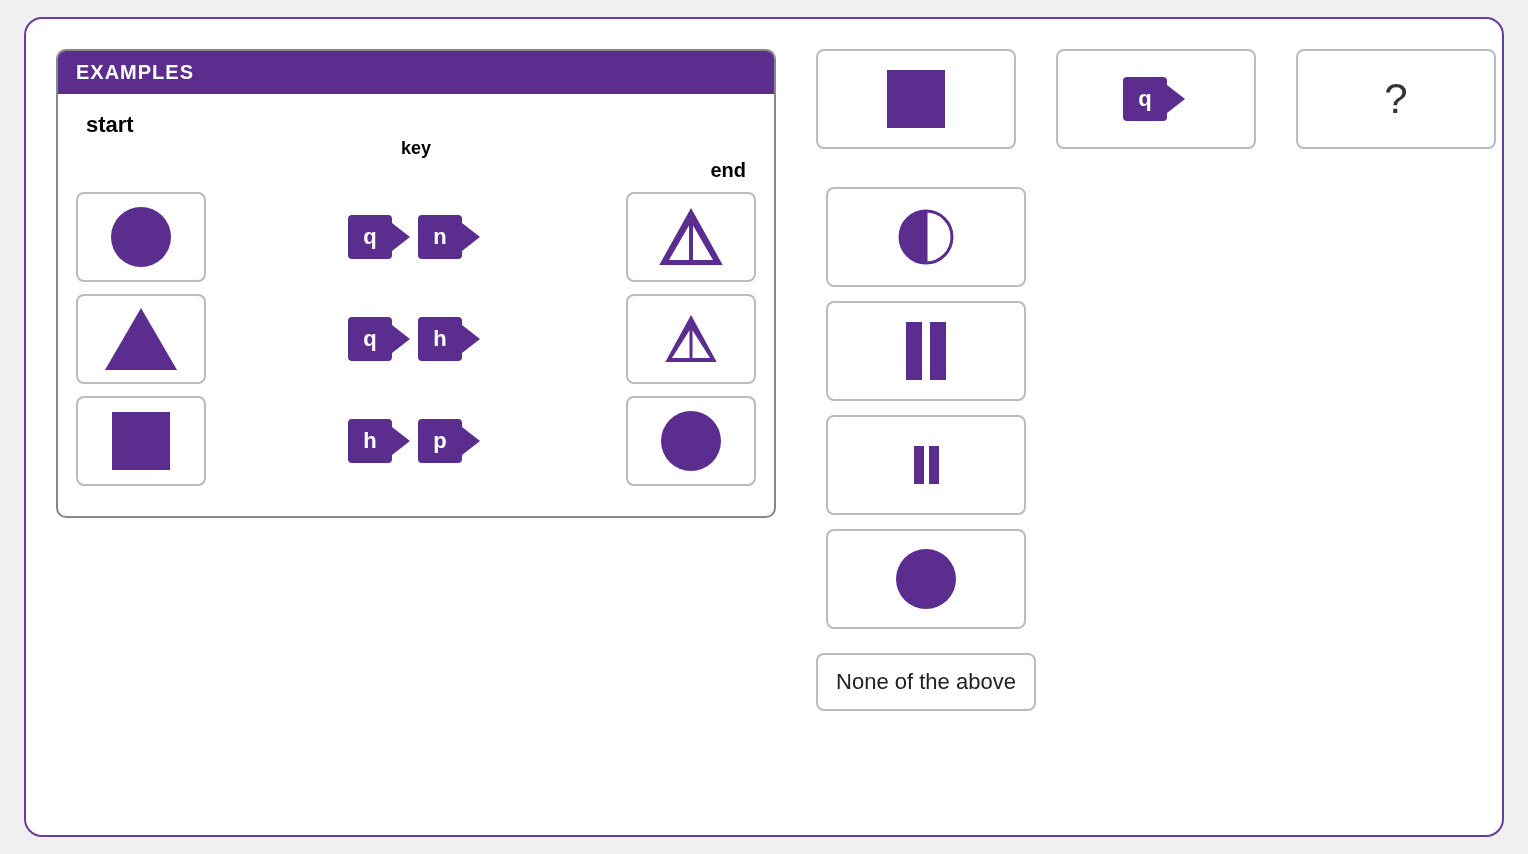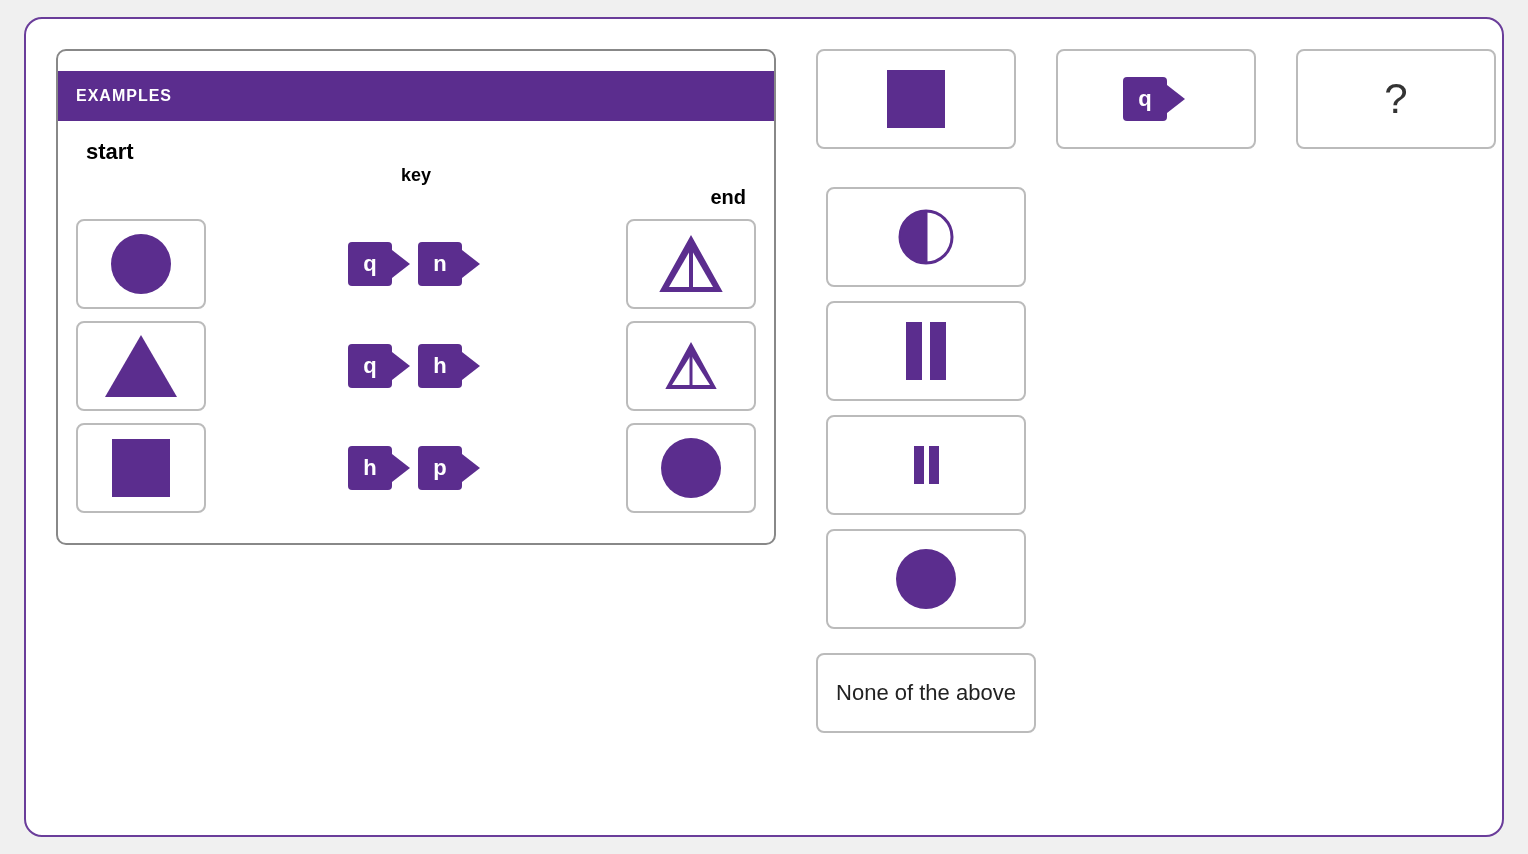--- a/index.html
+++ b/index.html
@@ -28,24 +28,23 @@
       border: 2px solid #888;
       border-radius: 10px;
       overflow: hidden;
       width: 720px;
       flex-shrink: 0;
     }
     .examples-header {
       background: #5b2d8e;
       color: white;
       font-weight: bold;
-      font-size: 16px;
-      padding: 16px 18px;
+      font-size: 20px;
+      padding: 10px 18px;
       letter-spacing: 1px;
-      margin-top: 20px;
     }
     .examples-body {
       padding: 18px 18px 18px 18px;
     }
     .examples-col-headers {
       display: flex;
       flex-direction: column;
       margin-bottom: 10px;
       padding: 0 10px;
     }
@@ -155,21 +154,21 @@
       display: flex;
       align-items: center;
       justify-content: center;
       cursor: pointer;
       background: white;
     }
     .none-above {
       border: 2px solid #bbb;
       border-radius: 8px;
       width: 220px;
-      height: 80px;
+      height: 58px;
       display: flex;
       align-items: center;
       justify-content: center;
       cursor: pointer;
       background: white;
       font-size: 22px;
       color: #222;
       margin-top: 10px;
     }
     

